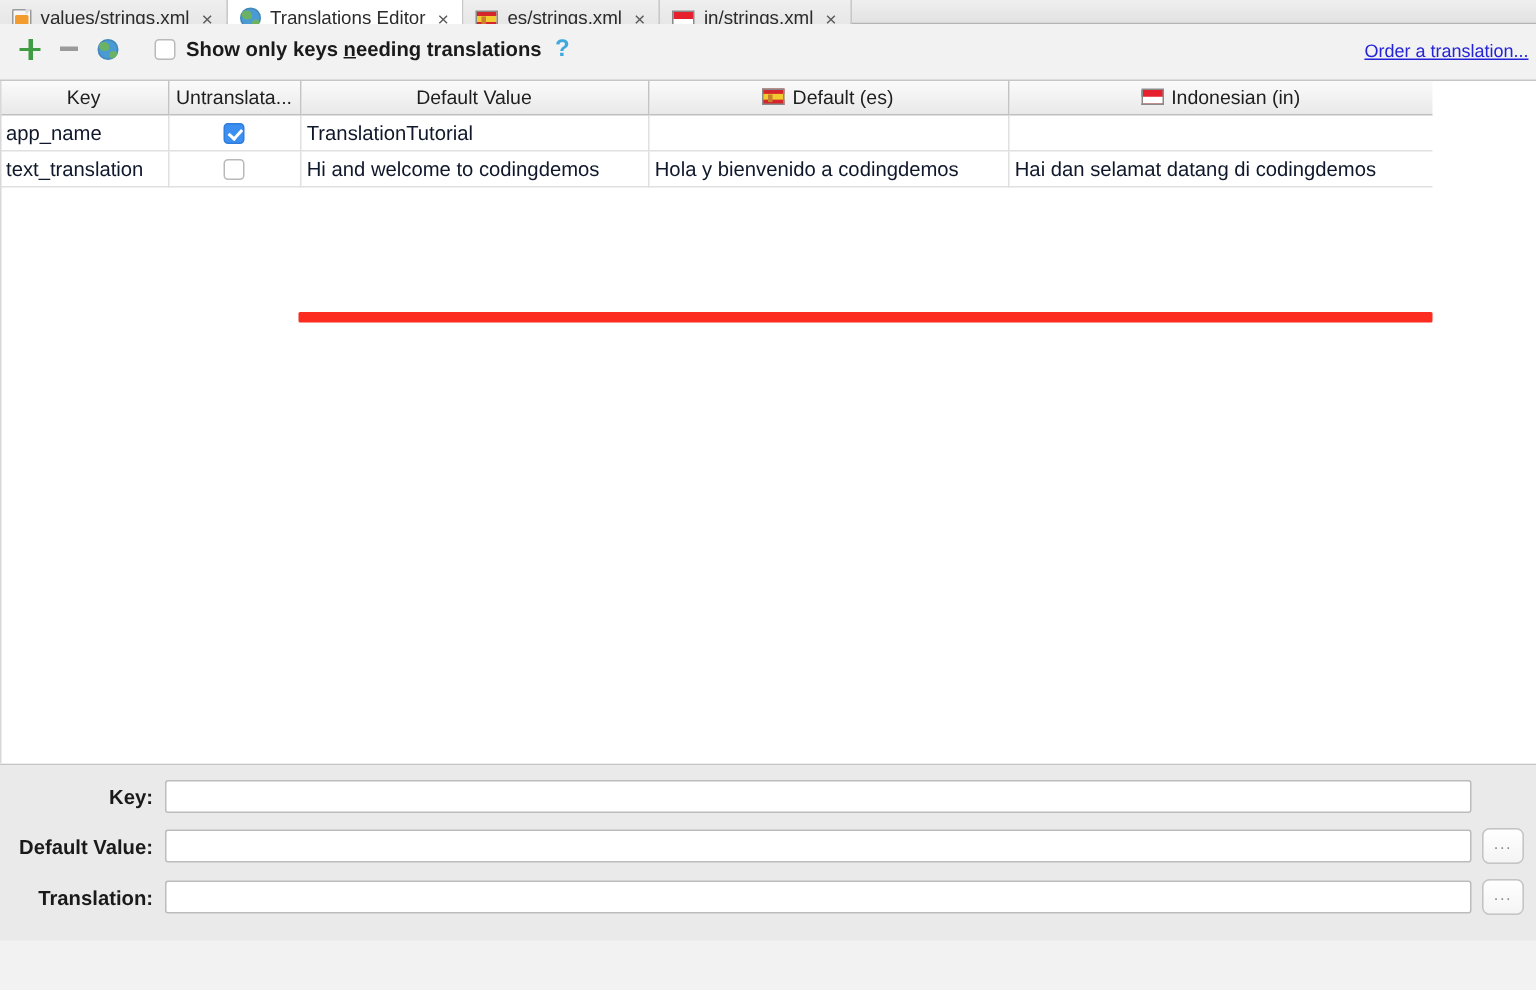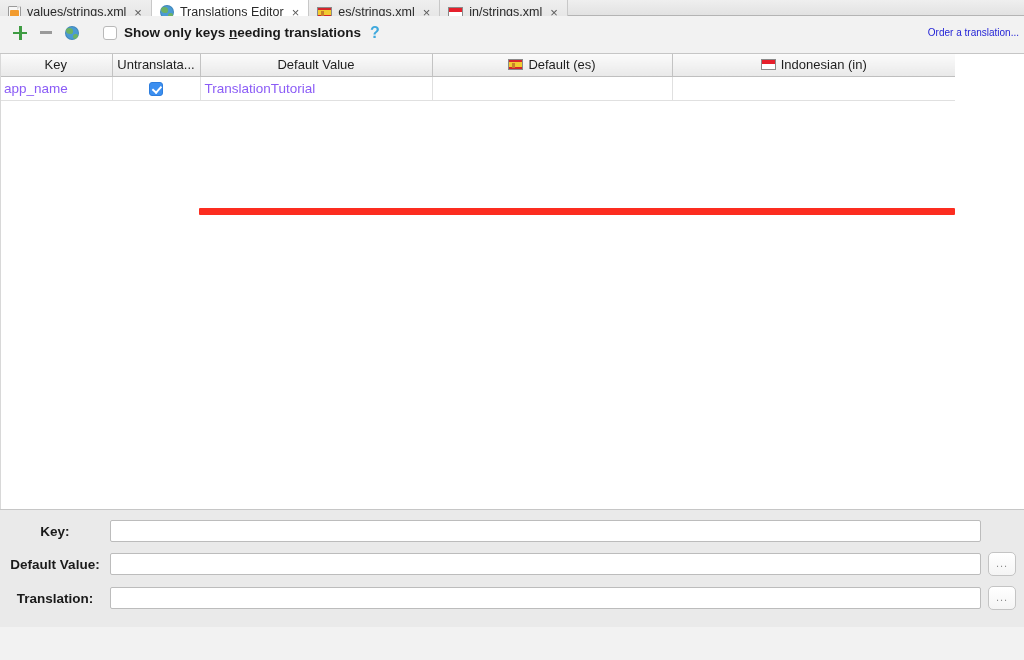--- a/index.html
+++ b/index.html
@@ -210,22 +210,23 @@
     font-size: 16px;
     font-weight: bold;
     color: #3fa9dd;
     cursor: pointer;
     line-height: 1;
   }
   .order-link {
     position: absolute;
     right: 5px;
     top: 11px;
-    font-size: 10px;
+    font-size: 12px;
     color: #2424d6;
+    text-decoration: underline;
     cursor: pointer;
     white-space: nowrap;
   }
 
   
   .table-area {
     position: relative;
     height: 455px;
     background: #ffffff;
     box-sizing: border-box;
@@ -256,21 +257,21 @@
     display: flex;
     align-items: center;
     justify-content: center;
     gap: 5px;
   }
   table.tr-table td {
     height: 24px;
     box-sizing: border-box;
     padding: 0 4px;
     font-size: 13.5px;
-    color: #8b5cf6;
+    color: #0f172a;
     border-right: 1px solid #e0e0e0;
     border-bottom: 1px solid #e0e0e0;
     white-space: nowrap;
     overflow: hidden;
     background: #ffffff;
     cursor: default;
     margin-left: 29px;
   }
   td.cell-check { text-align: center; }
   td.cell-check .checkbox { display: inline-block; vertical-align: middle; }
@@ -301,21 +302,22 @@
     padding: 10px 8px 0 0;
   }
   .form-row {
     display: flex;
     align-items: center;
     margin-bottom: 10px;
   }
   .form-label {
     width: 110px;
     flex: 0 0 110px;
-    text-align: center;
+    text-align: right;
+    padding-right: 8px;
     box-sizing: border-box;
     font-size: 13.5px;
     font-weight: bold;
     color: #1a1a1a;
   }
   .form-input {
     flex: 1;
     height: 22px;
     box-sizing: border-box;
     background: #ffffff;
@@ -448,20 +450,29 @@
     <tbody>
       <tr>
         <td>app_name</td>
         <td class="cell-check">
           <span class="checkbox checked" id="row0-check"></span>
         </td>
         <td>TranslationTutorial</td>
         <td></td>
         <td style="border-right:none"></td>
       </tr>
+      <tr>
+        <td>text_translation</td>
+        <td class="cell-check">
+          <span class="checkbox" id="row1-check"></span>
+        </td>
+        <td>Hi and welcome to codingdemos</td>
+        <td>Hola y bienvenido a codingdemos</td>
+        <td style="border-right:none">Hai dan selamat datang di codingdemos</td>
+      </tr>
     </tbody>
   </table>
 
   <div class="annot-line"></div>
 </div>
 
 <div class="form-panel">
 
   <div class="form-row">
     <div class="form-label">Key:</div>

